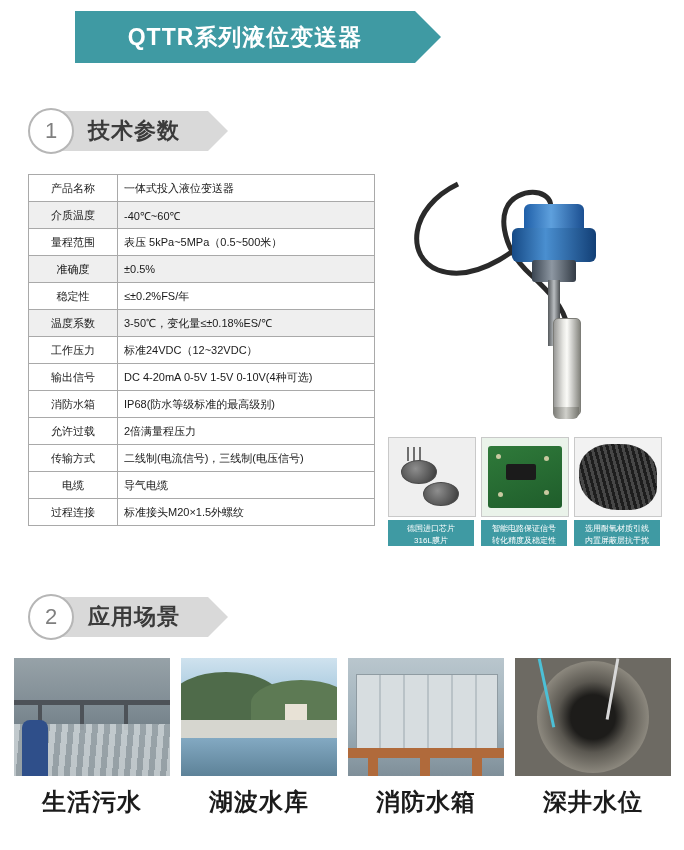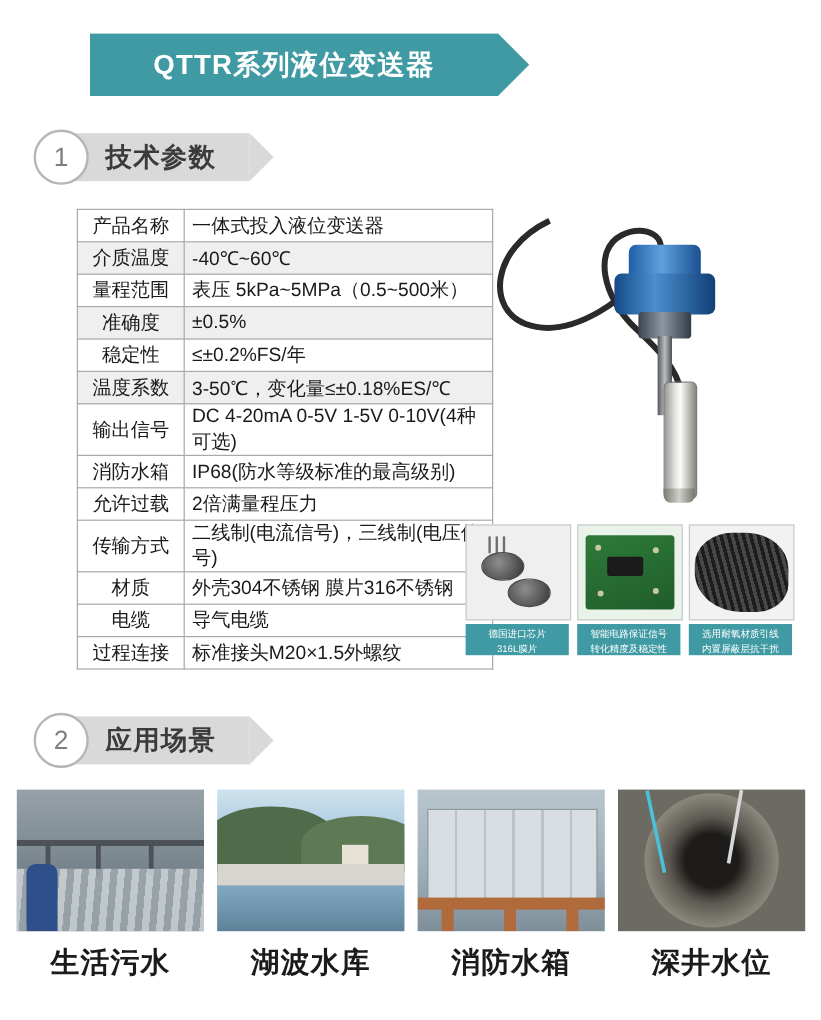--- a/index.html
+++ b/index.html
@@ -13,21 +13,21 @@
     font-family: "Liberation Sans", sans-serif;
     color: #222;
     position: relative;
     overflow: hidden;
   }
 
   
   .title-banner {
     position: absolute;
     left: 75px;
-    top: 28px;
+    top: 11px;
     width: 340px;
     height: 52px;
     background: #3f9aa3;
     display: flex;
     align-items: center;
     justify-content: center;
   }
   .title-banner .tail {
     position: absolute;
     right: -26px;
@@ -91,22 +91,21 @@
     letter-spacing: 1px;
   }
 
   
   .spec-table {
     position: absolute;
     left: 28px;
     top: 174px;
     width: 347px;
     border-collapse: collapse;
-    font-size: 16px;
-    margin-left: 36px;
+    font-size: 11px;
   }
   .spec-table td {
     border: 1px solid #a9a9a9;
     height: 26px;
     padding: 0 6px;
     color: #1a1a1a;
   }
   .spec-table td.k {
     width: 76px;
     text-align: center;
@@ -366,38 +365,38 @@
     </tr>
     <tr>
       <td class="k">稳定性</td>
       <td>≤±0.2%FS/年</td>
     </tr>
     <tr class="alt">
       <td class="k">温度系数</td>
       <td>3-50℃，变化量≤±0.18%ES/℃</td>
     </tr>
     <tr>
+      <td class="k">工作压力</td>
+      <td>标准24VDC（12~32VDC）</td>
+    </tr>
+    <tr>
       <td class="k">输出信号</td>
       <td>DC 4-20mA 0-5V 1-5V 0-10V(4种可选)</td>
     </tr>
     <tr>
       <td class="k">消防水箱</td>
       <td>IP68(防水等级标准的最高级别)</td>
     </tr>
     <tr>
       <td class="k">允许过载</td>
       <td>2倍满量程压力</td>
     </tr>
     <tr>
       <td class="k">传输方式</td>
       <td>二线制(电流信号)，三线制(电压信号)</td>
-    </tr>
-    <tr>
-      <td class="k">材质</td>
-      <td>外壳304不锈钢  膜片316不锈钢</td>
     </tr>
     <tr>
       <td class="k">电缆</td>
       <td>导气电缆</td>
     </tr>
     <tr>
       <td class="k">过程连接</td>
       <td>标准接头M20×1.5外螺纹</td>
     </tr>
   </tbody>

